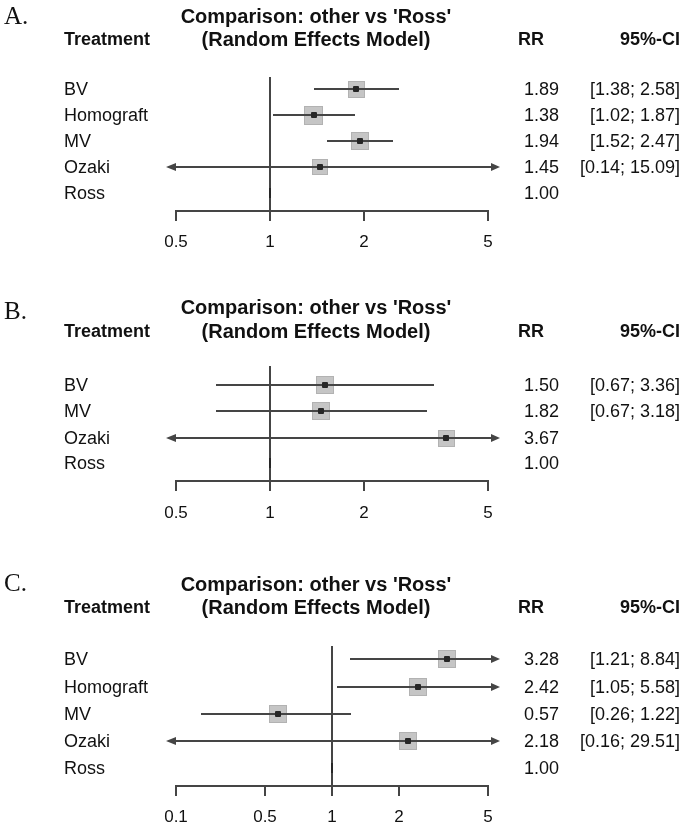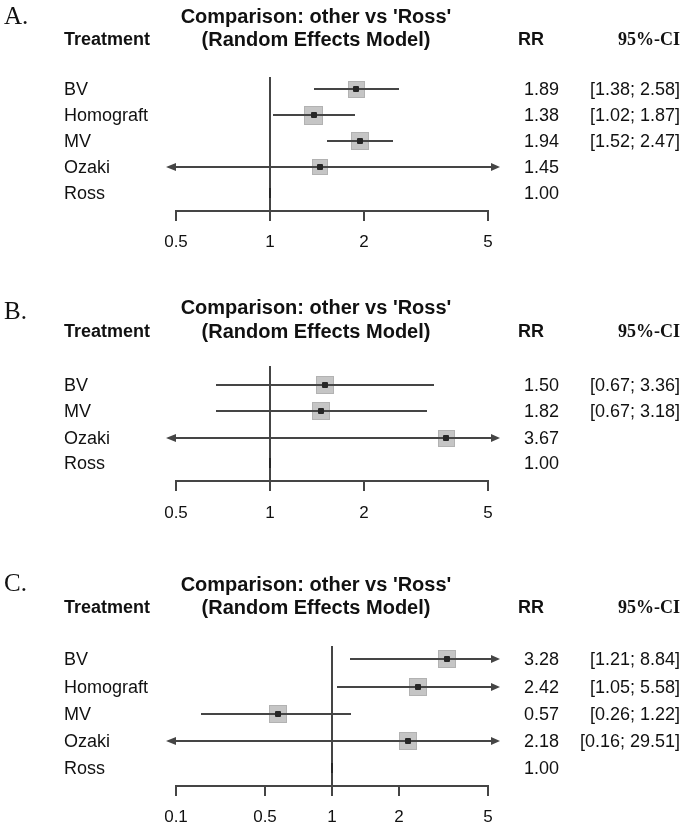--- a/index.html
+++ b/index.html
@@ -8,21 +8,21 @@
     font-family:"Liberation Sans", sans-serif; color:var(--txt,#111);
     overflow:hidden;
   }
   .panel { position:absolute; left:0; width:685px; }
   .panel > * { position:absolute; }
   .panel-letter { font-family:"Liberation Serif", serif; font-size:25px; line-height:26px; left:4px; }
   .title { left:116px; width:400px; text-align:center; font-weight:bold; font-size:20px; line-height:22px; white-space:nowrap; }
   .hdr { font-weight:bold; font-size:18px; line-height:22px; white-space:nowrap; }
   .hdr-treat { left:64px; }
   .hdr-rr { right:141px; }
-  .hdr-ci { right:5px;font-family:Liberation Serif, serif; }
+  .hdr-ci { right:5px; }
   .treat { left:64px; font-size:18px; line-height:24px; white-space:nowrap; }
   .rr-val { right:126px; font-size:18px; line-height:24px; white-space:nowrap; }
   .ci-val { right:5px; font-size:18px; line-height:24px; white-space:nowrap; }
   .vline { width:2px; background:var(--line,#454545); }
   .ci-line { height:2px; background:var(--line,#454545); }
   .square { background:var(--sq,#c5c5c5); border:1px solid #b2b2b2; box-sizing:border-box; }
   .marker { width:6px; height:6px; border-radius:1px; background:var(--mark,#262626); }
   .ross-tick { width:2px; height:10px; background:var(--mark,#333); }
   .arrow { width:0; height:0; border-top:4px solid transparent; border-bottom:4px solid transparent; }
   .arrow-left { border-right:10px solid var(--line,#454545); }
@@ -61,20 +61,21 @@
       <div class="marker" style="left: 357px; top: 138px;"></div>
       <div class="rr-val" style="top: 129px;">1.94</div>
       <div class="ci-val" style="top: 129px;">[1.52; 2.47]</div>
       <div class="treat" style="top: 155px;">Ozaki</div>
       <div class="square" style="left: 312px; top: 159px; width: 16px; height: 16px;"></div>
       <div class="ci-line" style="left: 176px; top: 166px; width: 315px;"></div>
       <div class="marker" style="left: 317px; top: 164px;"></div>
       <div class="arrow arrow-left" style="left: 166px; top: 163px;"></div>
       <div class="arrow arrow-right" style="left: 491px; top: 163px;"></div>
       <div class="rr-val" style="top: 155px;">1.45</div>
+      <div class="ci-val" style="top: 155px;">[0.14; 15.09]</div>
       <div class="treat" style="top: 181px;">Ross</div>
       <div class="ross-tick" style="left: 268.921px; top: 188px;"></div>
       <div class="rr-val" style="top: 181px;">1.00</div>
       <div class="axis-line" style="left: 175px; top: 210px; width: 314px;"></div>
       <div class="tick" style="left: 175px; top: 212px;"></div>
       <div class="tick-label" style="left: 146px; top: 231px;">0.5</div>
       <div class="tick" style="left: 269px; top: 212px;"></div>
       <div class="tick-label" style="left: 240px; top: 231px;">1</div>
       <div class="tick" style="left: 363px; top: 212px;"></div>
       <div class="tick-label" style="left: 334px; top: 231px;">2</div>

